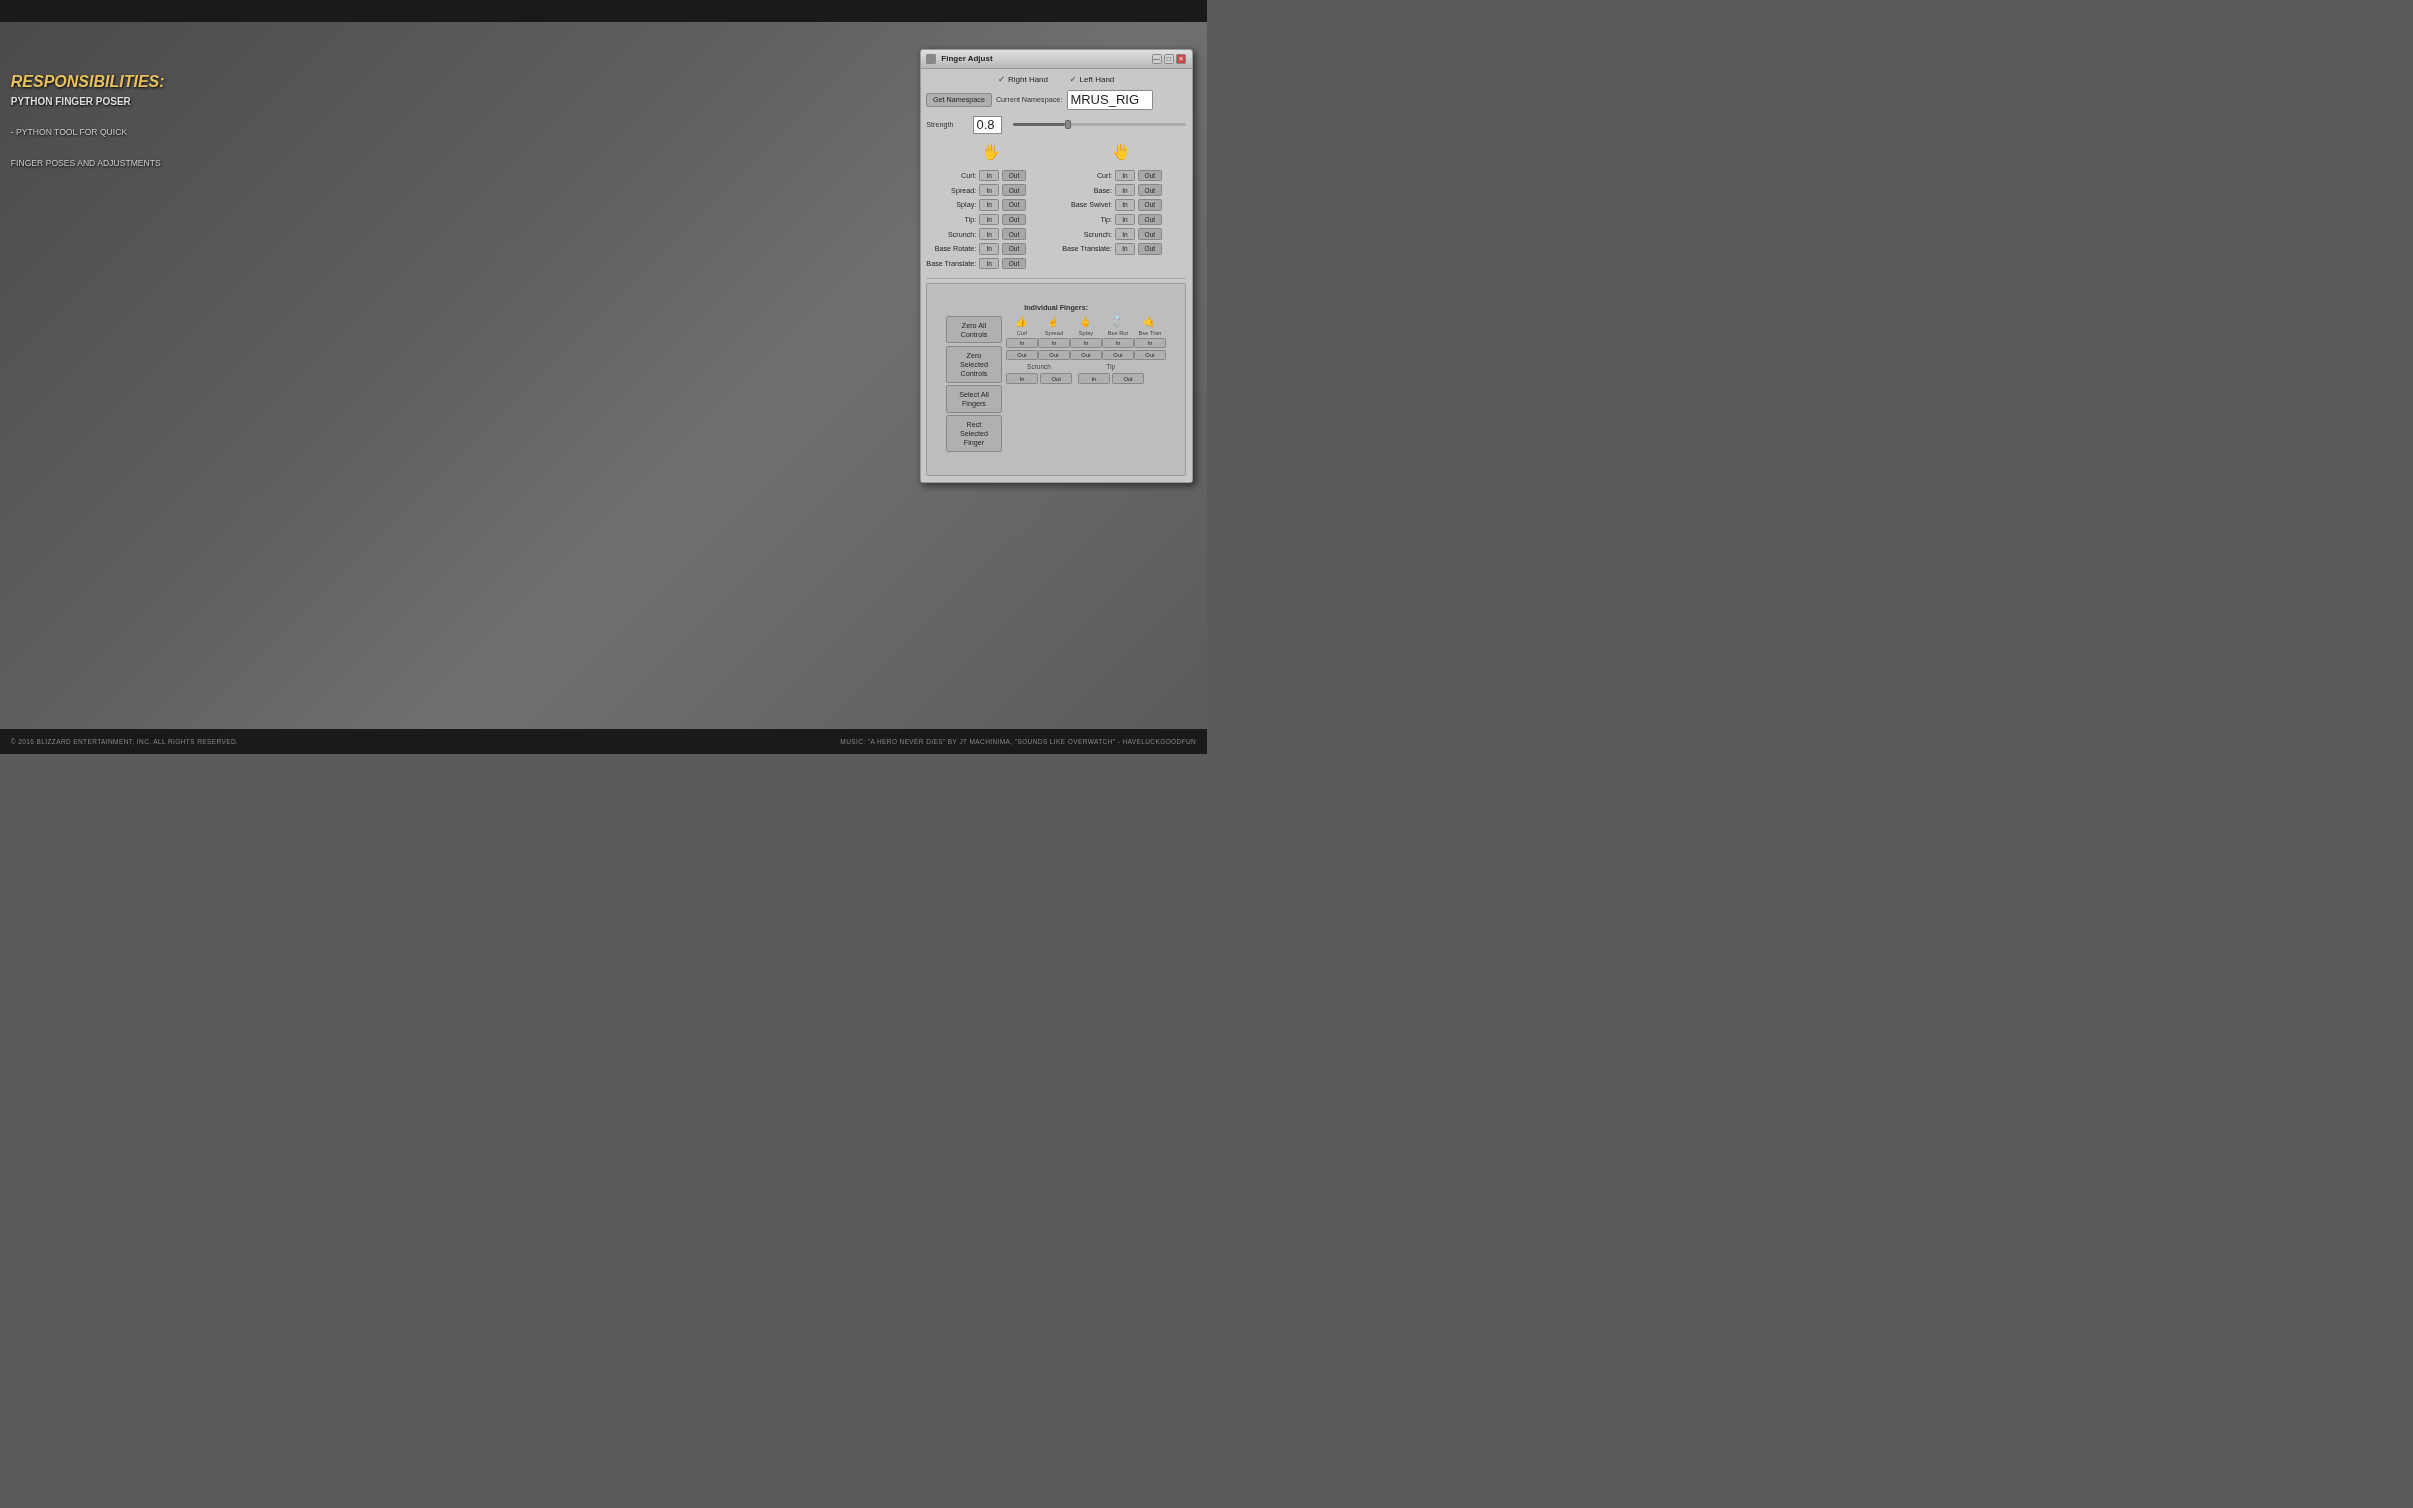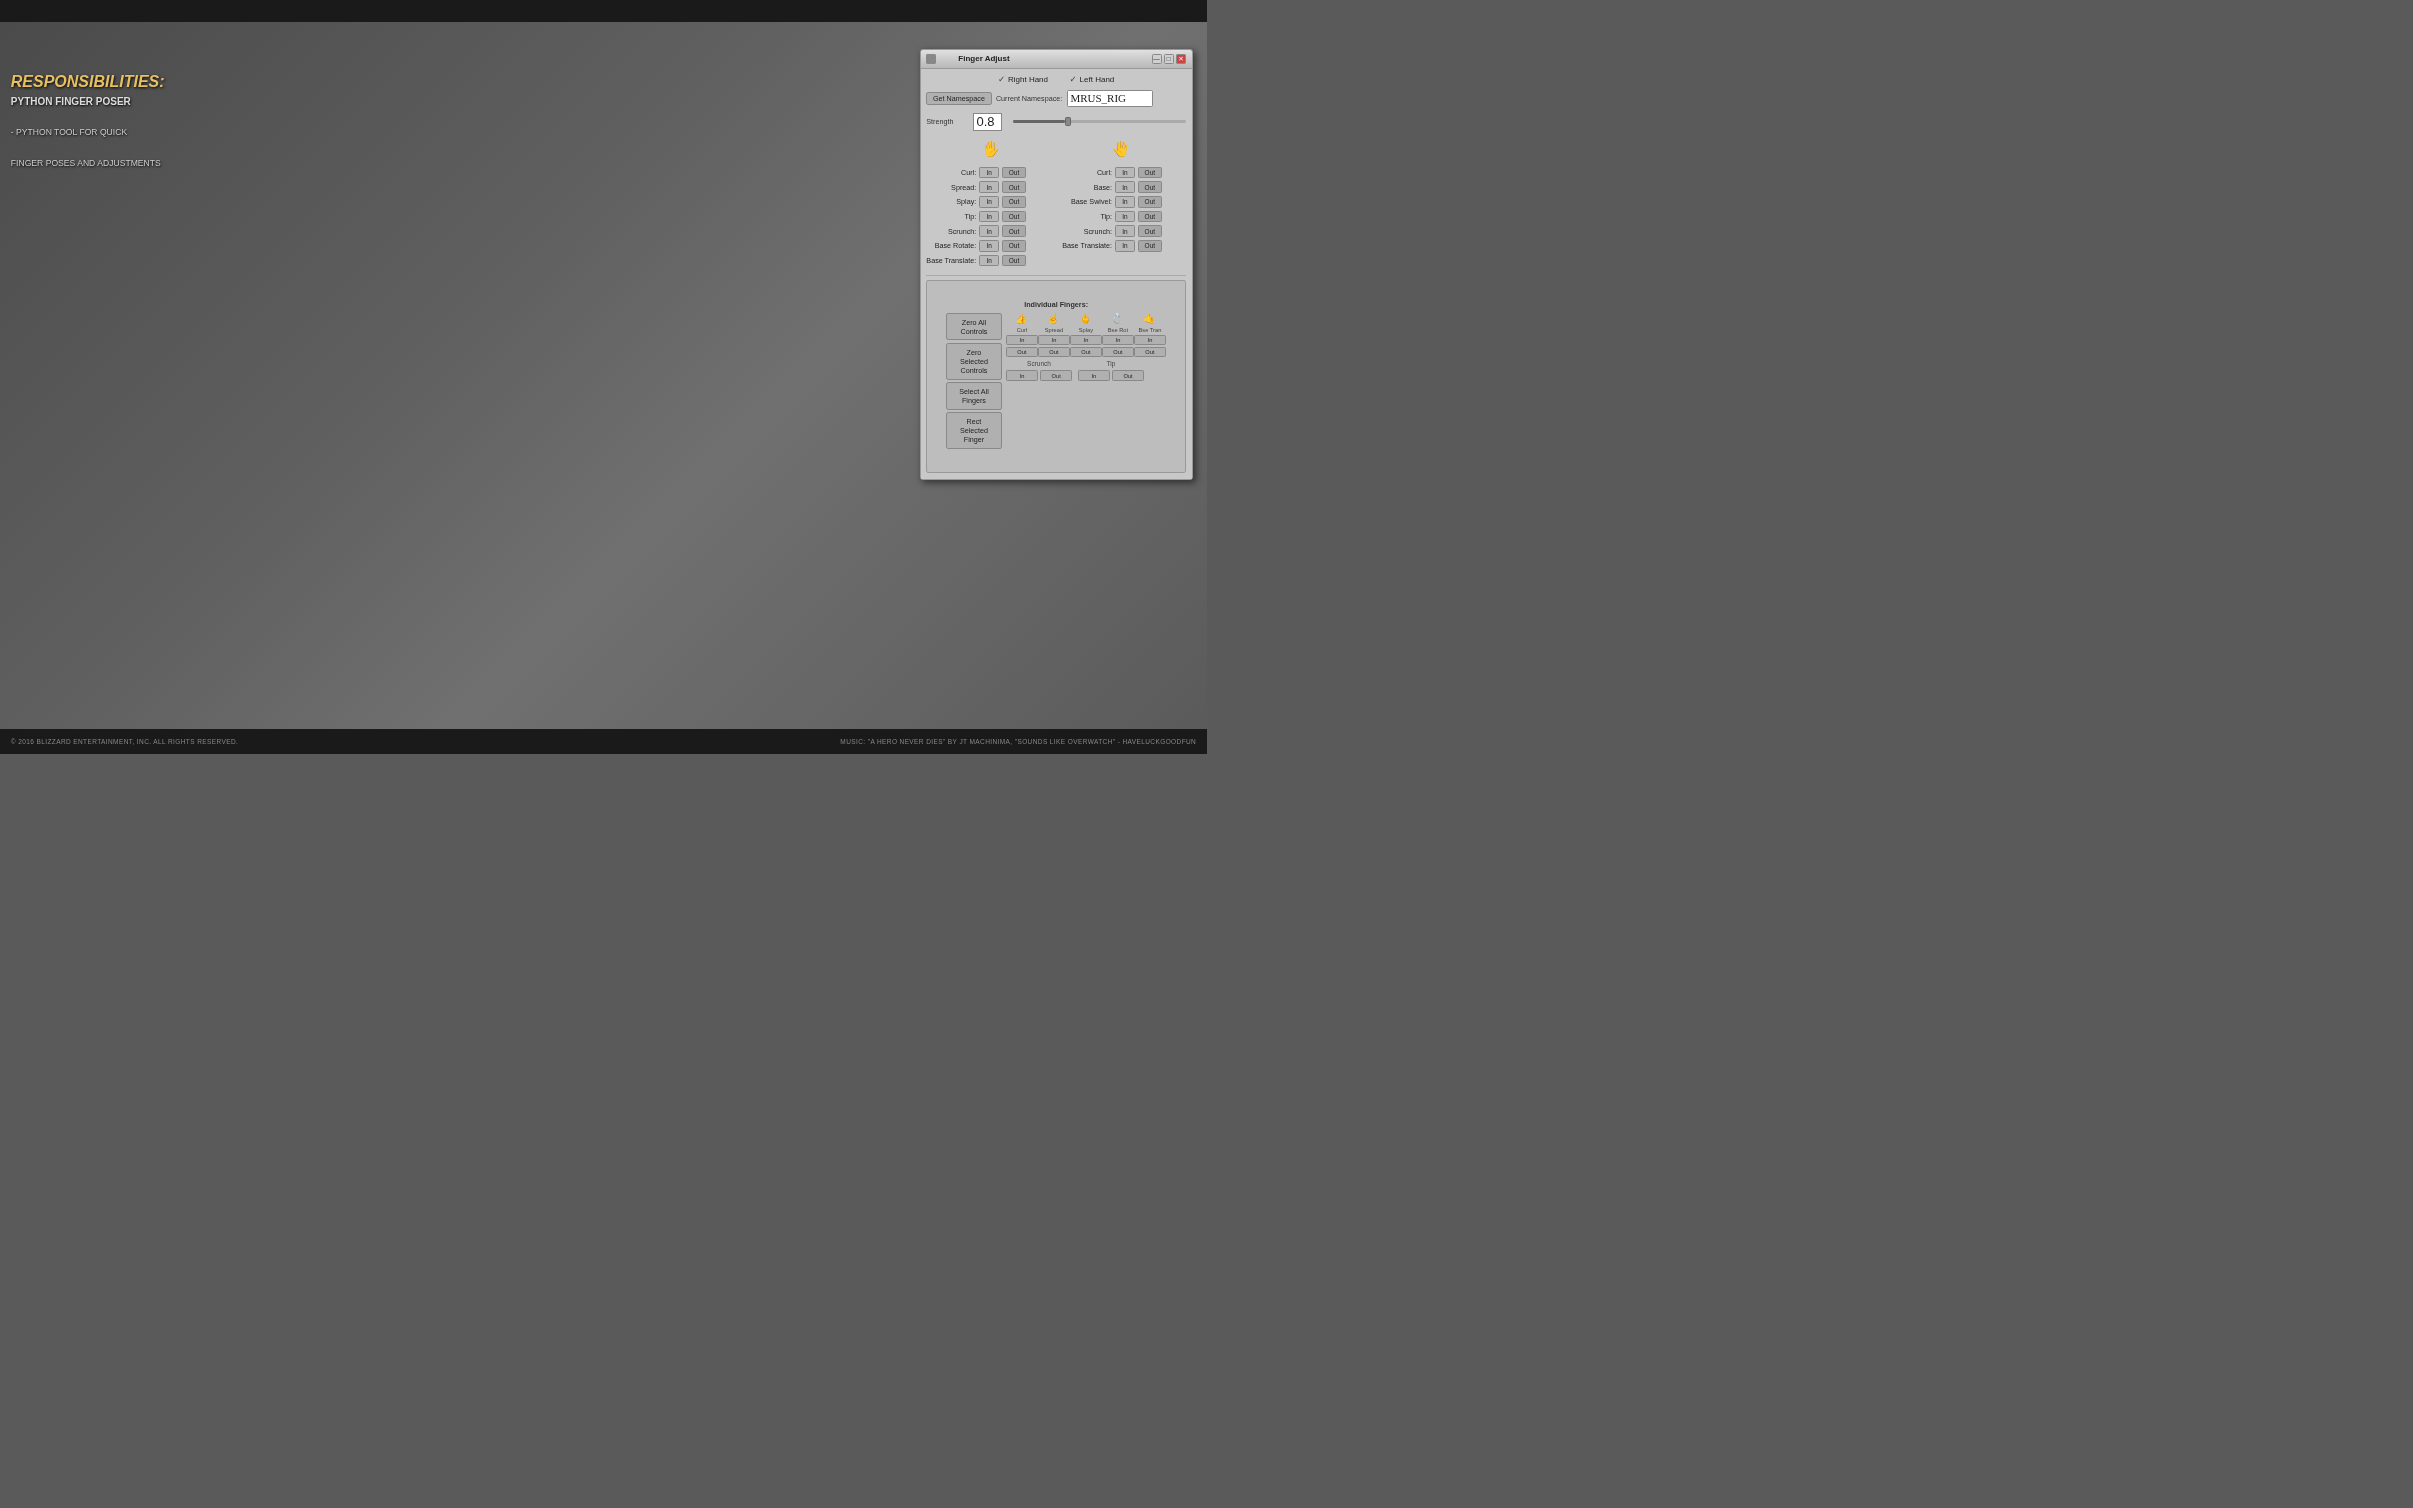--- a/index.html
+++ b/index.html
@@ -92,21 +92,21 @@
       display: flex;
       align-items: center;
       justify-content: space-between;
       border-radius: 2.9px 2.9px 0 0;
       border-bottom: 0.7px solid #999;
       height: 18.7px;
     }
     .panel-title-left {
       display: flex;
       align-items: center;
-      gap: 22px;
+      gap: 5px;
     }
     .panel-icon {
       width: 10px;
       height: 10px;
       background: #888;
       border-radius: 1.4px;
     }
     .panel-title-text {
       font-size: 8px;
       font-weight: bold;
@@ -179,24 +179,23 @@
     .namespace-label {
       font-size: 7.2px;
       color: #333;
       white-space: nowrap;
     }
     .namespace-input {
       background: white;
       border: 0.7px solid #888;
       border-radius: 1.4px;
       padding: 1.4px 2.9px;
-      font-size: 11px;
+      font-size: 13px;
       width: 86px;
       color: #222;
-      font-family: Liberation Serif, serif;
     }
 
     
     .strength-row {
       display: flex;
       align-items: center;
       gap: 11px;
       margin-bottom: 7.2px;
     }
     .strength-label {

